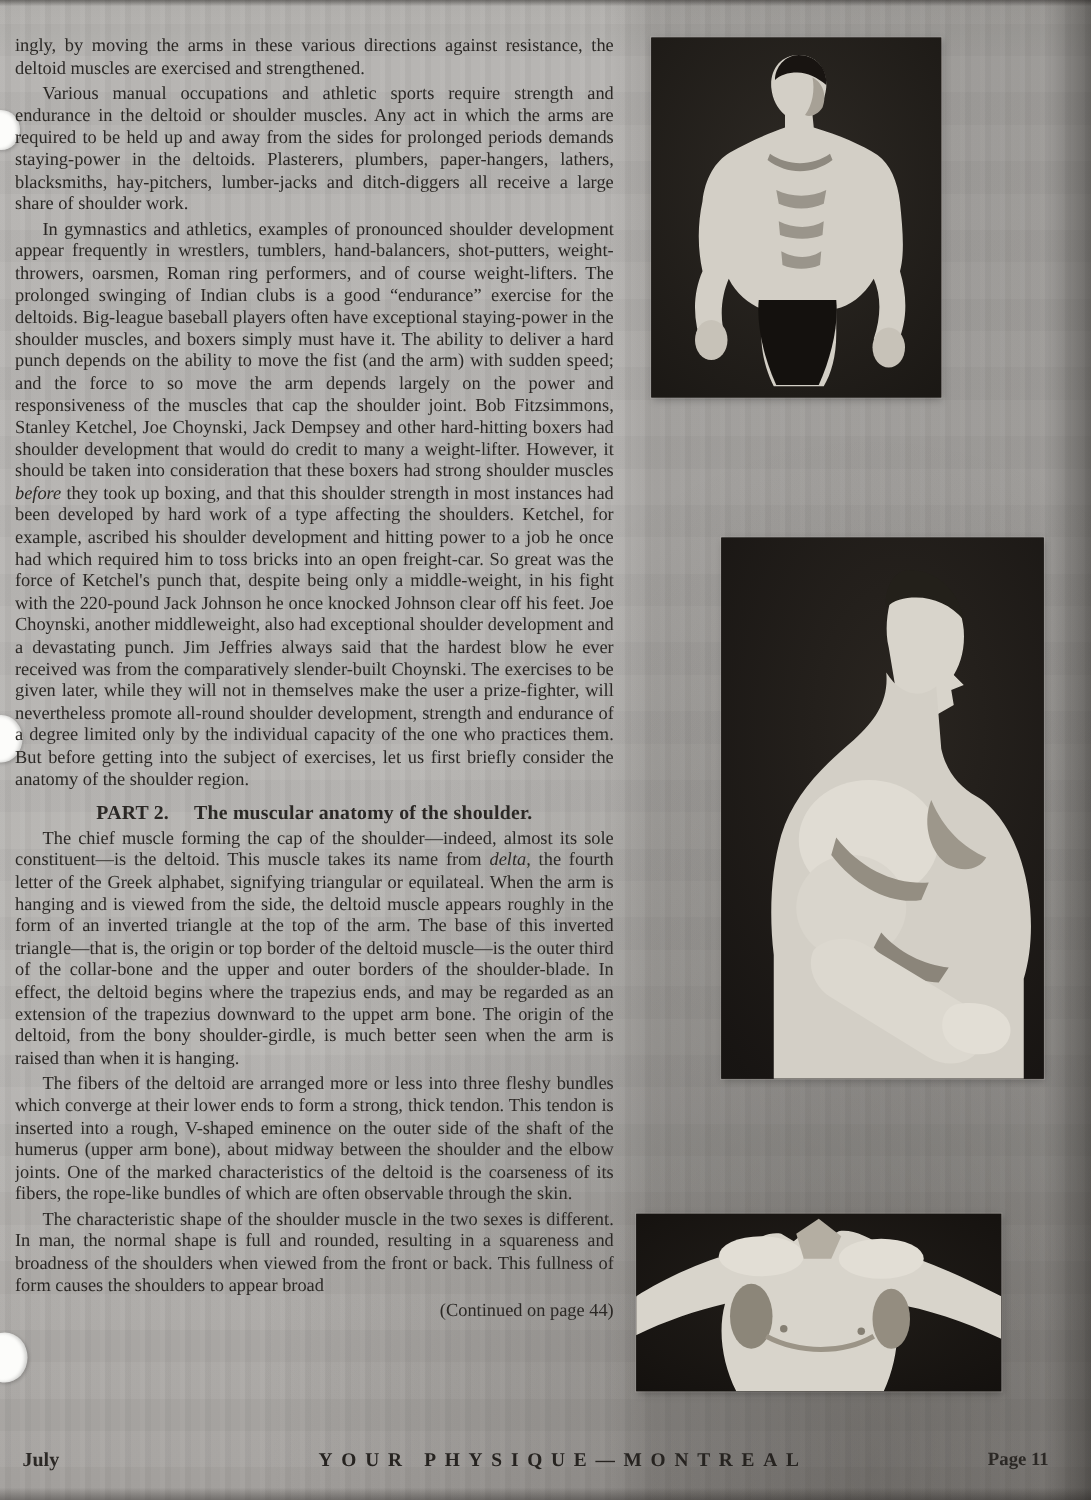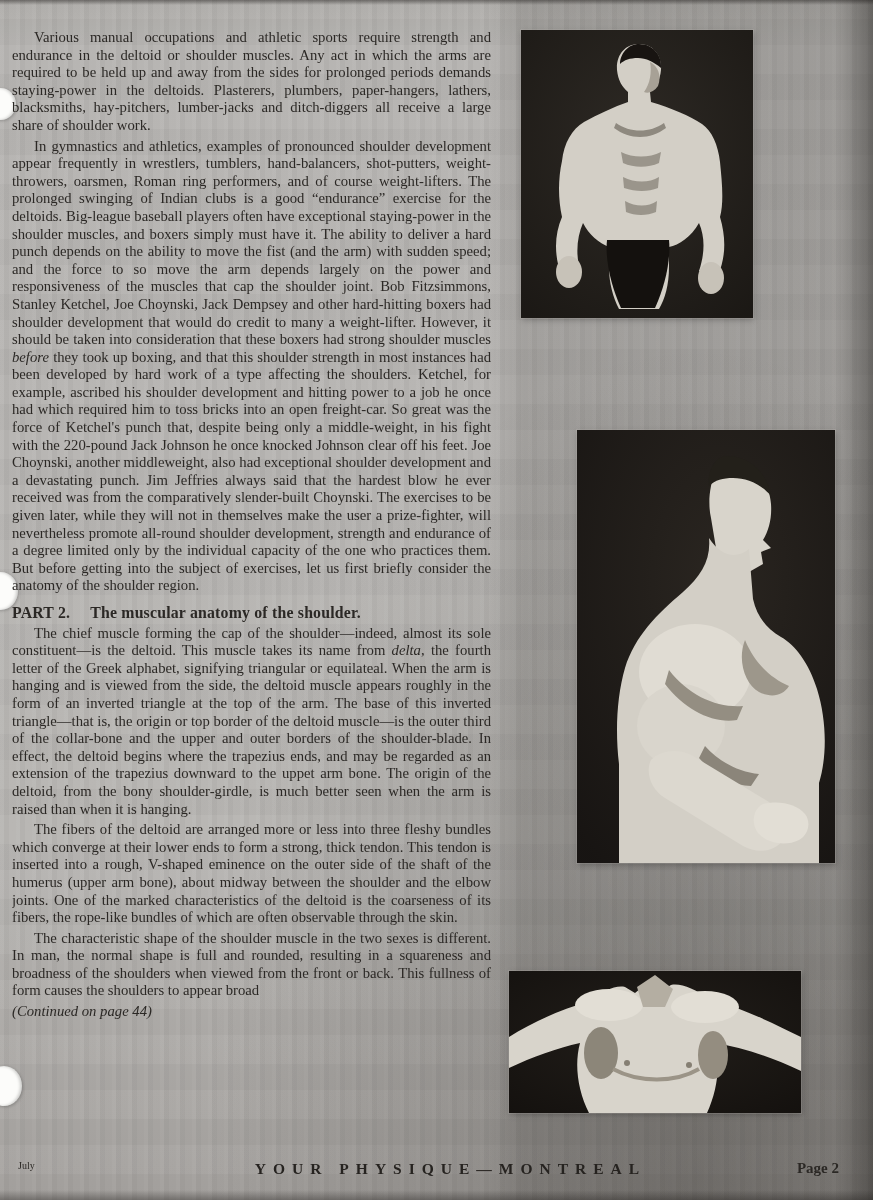--- a/index.html
+++ b/index.html
@@ -21,47 +21,47 @@
   
   .article{
     position:absolute;left:12px;top:29px;width:479px;height:1122px;
     overflow:hidden;
     font-size:14.7px;line-height:17.6px;
     text-align:justify;
   }
   .article p{margin:0 0 3px 0;text-indent:22px;}
   .article p.noindent{text-indent:0;}
   .article p.heading{
-    font-weight:bold;font-size:15.8px;text-indent:0;text-align:left;
+    font-weight:bold;font-size:15.8px;text-indent:0;text-align:center;
     margin:9px 0 3px 0;letter-spacing:.2px;
   }
   .heading .ht{margin-left:20px;}
   .continued{
-    text-align:left;font-style:italic;text-indent:0 !important;
+    text-align:right;text-indent:0 !important;
     margin-top:1px !important;
   }
   
   .photo{
     position:absolute;background:#1d1a17;
     box-shadow:0 0 0 1px rgba(210,207,200,.18), 1px 2px 6px rgba(0,0,0,.25);
   }
   .photo svg{display:block;width:100%;height:100%;}
   #photo-sandow{left:521px;top:30px;width:232px;height:288px;}
   #photo-maxick{left:577px;top:430px;width:258px;height:433px;}
   #photo-podolak{left:509px;top:971px;width:292px;height:142px;}
   .caption{
     position:absolute;font-weight:bold;
     font-size:12.4px;line-height:14.9px;text-align:justify;
     color:#232019;letter-spacing:.15px;
   }
   #caption-sandow{left:533px;top:336px;width:234px;}
   #caption-maxick{left:578px;top:891px;width:268px;}
   #caption-podolak{left:528px;top:1128px;width:288px;}
   
-  .footer-month{position:absolute;left:18px;top:1160px;font-weight:normal;font-size:10px;}
+  .footer-month{position:absolute;left:18px;top:1160px;font-weight:bold;font-size:16px;}
   .footer-mag{
     position:absolute;left:0;right:0;top:1160px;text-align:center;
     font-weight:bold;font-size:15.5px;letter-spacing:7px;color:#262320;padding-left:28px;
   }
   .footer-page{position:absolute;right:34px;top:1160px;font-weight:bold;font-size:15px;}
   
   .hole{position:absolute;background:#fcfcfa;border-radius:50%;
         box-shadow:inset -2px 0 3px rgba(0,0,0,.18),1px 1px 3px rgba(0,0,0,.2);}
   #hole-1{left:-14px;top:88px;width:30px;height:32px;}
   #hole-2{left:-16px;top:572px;width:34px;height:38px;}
@@ -70,20 +70,21 @@
 </head>
 <body>
 
 <div class="page">
 
   <div class="hole" id="hole-1"></div>
   <div class="hole" id="hole-2"></div>
   <div class="hole" id="hole-3"></div>
 
   <div class="article">
+    <p class="noindent">ingly, by moving the arms in these various directions against resistance, the deltoid muscles are exercised and strengthened.</p>
     <p>Various manual occupations and athletic sports require strength and endurance in the deltoid or shoulder muscles.  Any act in which the arms are required to be held up and away from the sides for prolonged periods demands staying-power in the deltoids.  Plasterers, plumbers, paper-hangers, lathers, blacksmiths, hay-pitchers, lumber-jacks and ditch-diggers all receive a large share of shoulder work.</p>
     <p><span>In gymnastics and athletics, examples of pronounced shoulder development appear frequently in wrestlers, tumblers, hand-balancers, shot-putters, weight-throwers, oarsmen, Roman ring performers, and of course weight-lifters.  The prolonged swinging of Indian clubs is a good “endurance” exercise for the deltoids.  Big-league baseball players often have exceptional staying-power in the shoulder muscles, and boxers simply must have it.  The ability to deliver a hard punch depends on the ability to move the fist (and the arm) with sudden speed; and the force to so move the arm depends largely on the power and responsiveness of the muscles that cap the shoulder joint.  Bob Fitzsimmons, Stanley Ketchel, Joe Choynski, Jack Dempsey and other hard-hitting boxers had shoulder development that would do credit to many a weight-lifter.  However, it should be taken into consideration that these boxers had strong shoulder muscles </span><i>before</i><span> they took up boxing, and that this shoulder strength in most instances had been developed by hard work of a type affecting the shoulders.  Ketchel, for example, ascribed his shoulder development and hitting power to a job he once had which required him to toss bricks into an open freight-car.  So great was the force of Ketchel's punch that, despite being only a middle-weight, in his fight with the 220-pound Jack Johnson he once knocked Johnson clear off his feet.  Joe Choynski, another middleweight, also had exceptional shoulder development and a devastating punch.  Jim Jeffries always said that the hardest blow he ever received was from the comparatively slender-built Choynski.  The exercises to be given later, while they will not in themselves make the user a prize-fighter, will nevertheless promote all-round shoulder development, strength and endurance of a degree limited only by the individual capacity of the one who practices them.  But before getting into the subject of exercises, let us first briefly consider the anatomy of the shoulder region.</span></p>
     <p class="heading"><b>PART 2.</b><b class="ht">The muscular anatomy of the shoulder.</b></p>
     <p><span>The chief muscle forming the cap of the shoulder—indeed, almost its sole constituent—is the deltoid.  This muscle takes its name from </span><i>delta</i><span>, the fourth letter of the Greek alphabet, signifying triangular or equilateal.  When the arm is hanging and is viewed from the side, the deltoid muscle appears roughly in the form of an inverted triangle at the top of the arm.  The base of this inverted triangle—that is, the origin or top border of the deltoid muscle—is the outer third of the collar-bone and the upper and outer borders of the shoulder-blade.  In effect, the deltoid begins where the trapezius ends, and may be regarded as an extension of the trapezius downward to the uppet arm bone.  The origin of the deltoid, from the bony shoulder-girdle, is much better seen when the arm is raised than when it is hanging.</span></p>
     <p>The fibers of the deltoid are arranged more or less into three fleshy bundles which converge at their lower ends to form a strong, thick tendon.  This tendon is inserted into a rough, V-shaped eminence on the outer side of the shaft of the humerus (upper arm bone), about midway between the shoulder and the elbow joints.  One of the marked characteristics of the deltoid is the coarseness of its fibers, the rope-like bundles of which are often observable through the skin.</p>
     <p>The characteristic shape of the shoulder muscle in the two sexes is different.  In man, the normal shape is full and rounded, resulting in a squareness and broadness of the shoulders when viewed from the front or back.  This fullness of form causes the shoulders to appear broad</p>
     <p class="continued">(Continued on page 44)</p>
   </div>
 
   <figure class="photo" id="photo-sandow" style="margin:0">
@@ -168,15 +169,15 @@
 
       <path fill="none" stroke="#9b9487" stroke-width="4" d="M104 98c26 14 62 14 86 0"></path>
 
       <circle cx="118" cy="92" r="3" fill="#857f73"></circle>
       <circle cx="180" cy="94" r="3" fill="#857f73"></circle>
     </svg>
   </figure>
 
   <div class="footer-month">July</div>
   <div class="footer-mag">YOUR  PHYSIQUE—MONTREAL</div>
-  <div class="footer-page">Page 2</div>
+  <div class="footer-page">Page 11</div>
 
 </div>
 
 </body></html>

